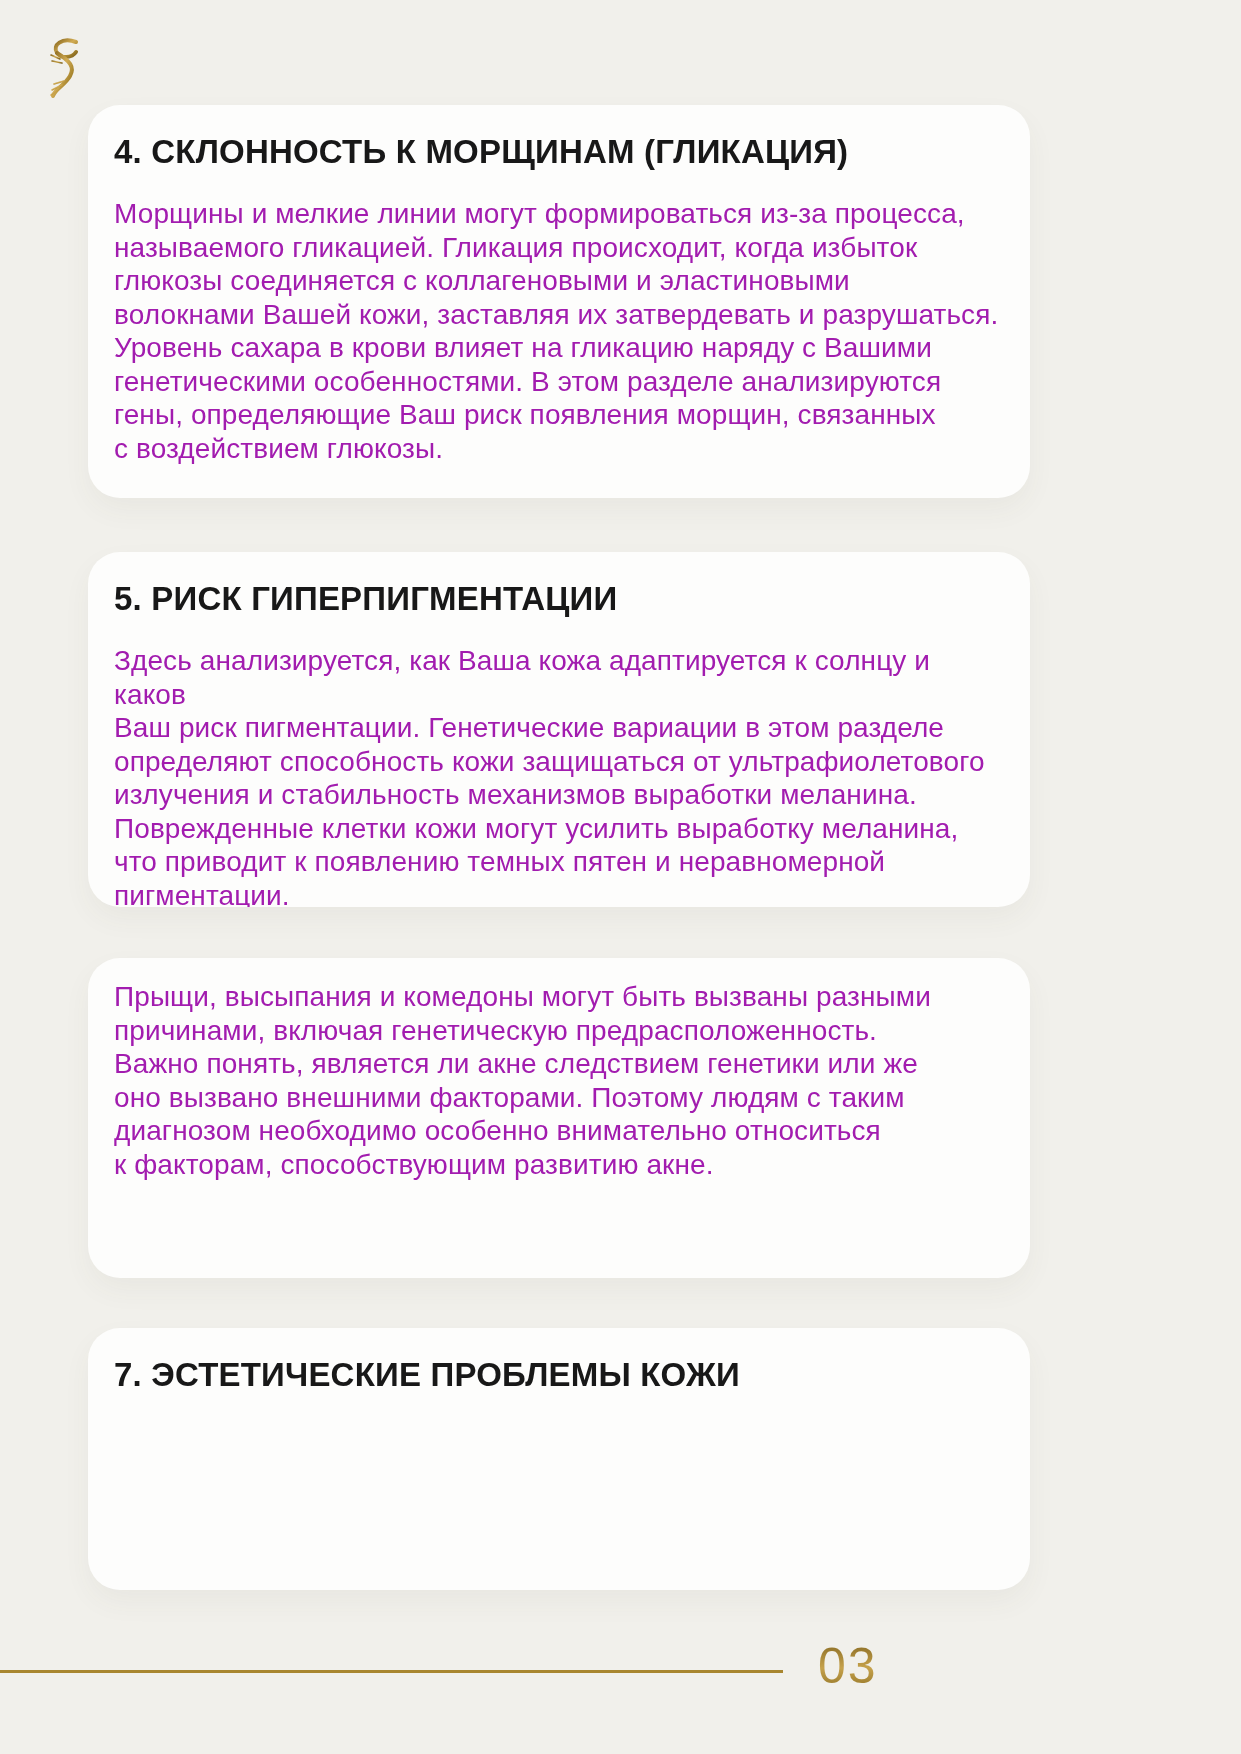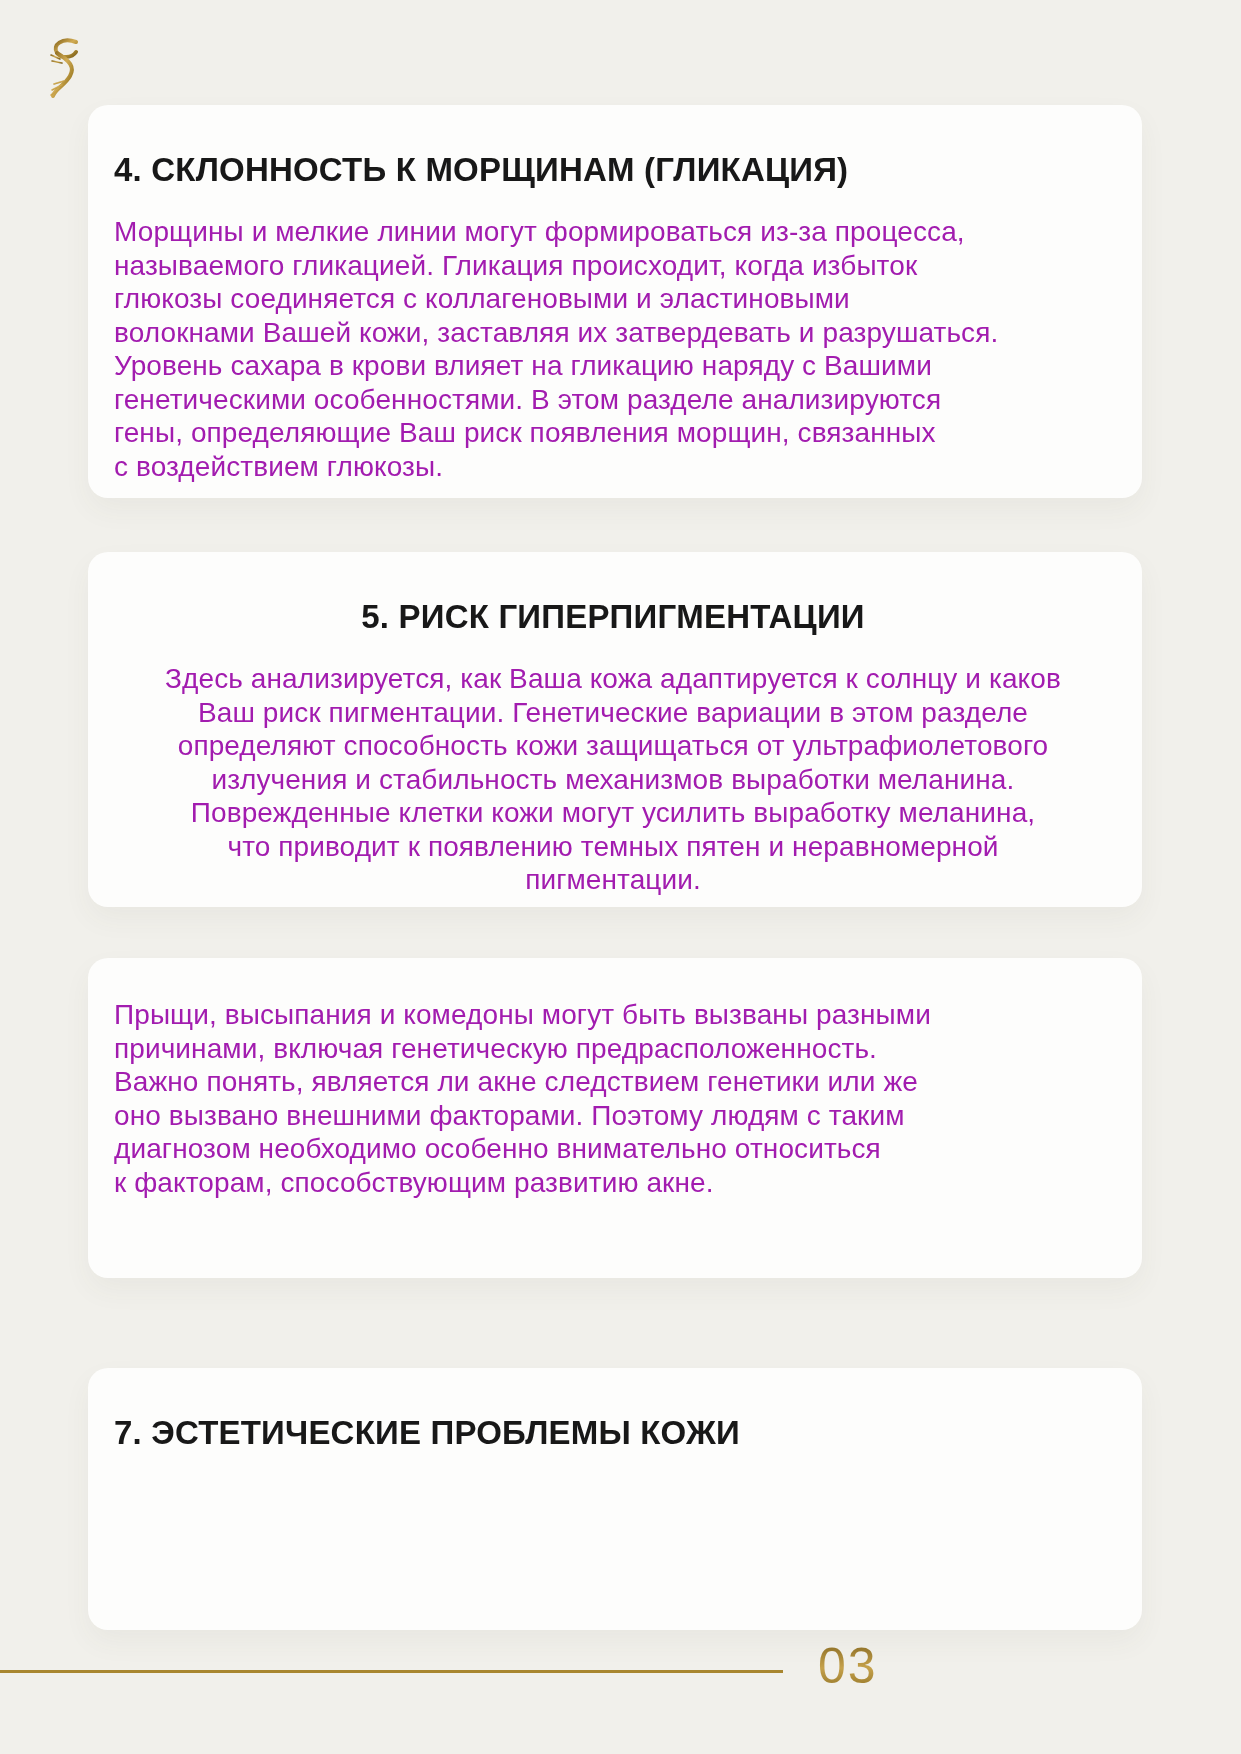--- a/index.html
+++ b/index.html
@@ -18,32 +18,32 @@
   .logo {
     position: absolute;
     left: 47px;
     top: 36px;
     width: 36px;
     height: 66px;
   }
   .card {
     position: absolute;
     left: 88px;
-    width: 1054px;
+    width: 942px;
     background: #FDFDFC;
-    border-radius: 20px;
+    border-radius: 32px;
     box-shadow: 0 12px 28px rgba(80, 72, 50, 0.05);
-    padding: 40px 30px 0 26px;
+    padding: 22px 30px 0 26px;
     box-sizing: border-box;
     overflow: hidden;
   }
   .card-1 { top: 105px;  height: 393px; }
-  .card-2 { top: 552px;  height: 355px; text-align: center; }
+  .card-2 { top: 552px;  height: 355px; }
   .card-3 { top: 958px;  height: 320px; }
-  .card-4 { top: 1328px; height: 262px; margin-top: 40px; }
+  .card-4 { top: 1328px; height: 262px; }
   .section-title {
     margin: 6px 0 26px 0;
     font-size: 33px;
     line-height: 38px;
     font-weight: 700;
     color: #181818;
     letter-spacing: 0.2px;
   }
   .section-body {
     margin: 0;

